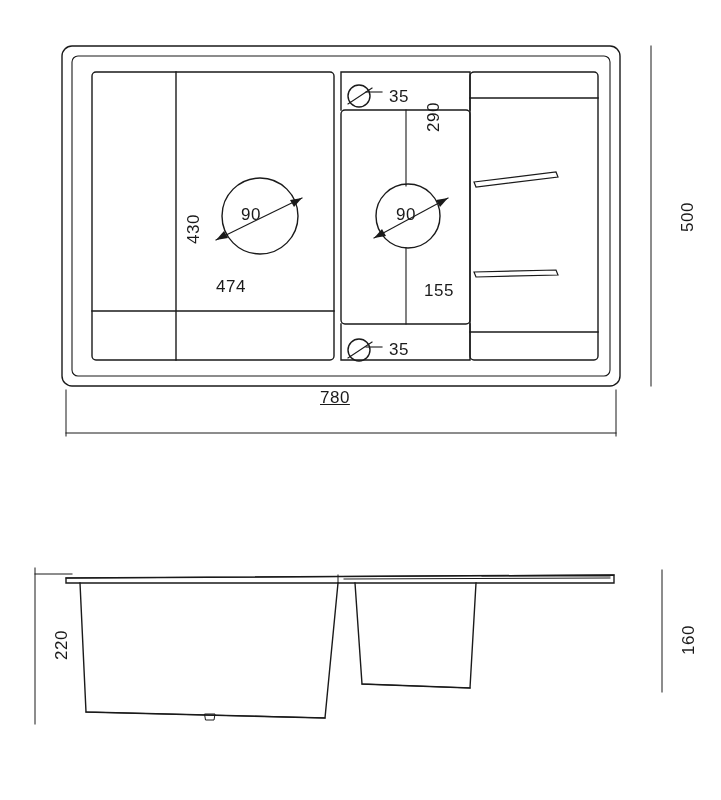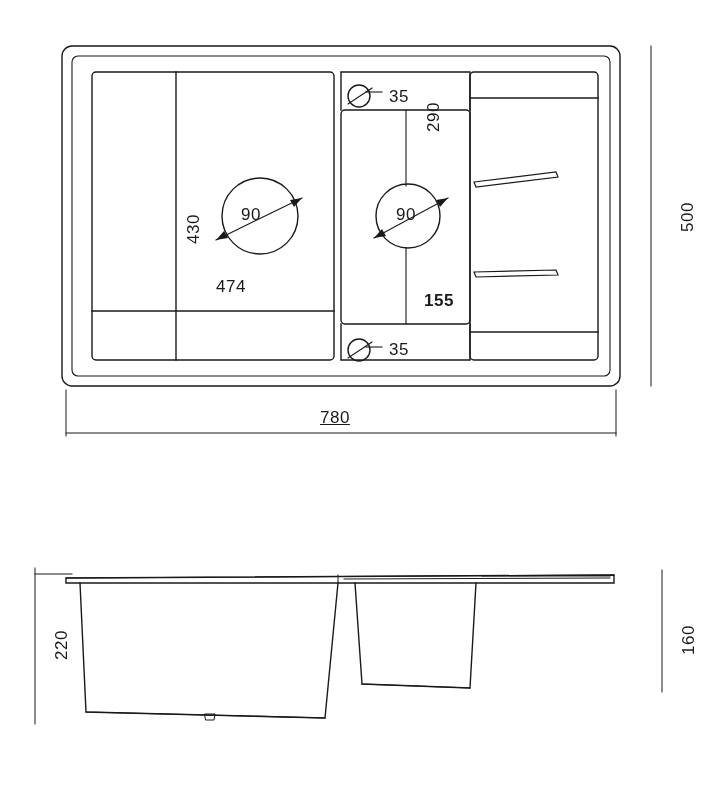--- a/index.html
+++ b/index.html
@@ -112,35 +112,35 @@
       <path d="M355 583 L362 684 L470 688 L476 583"></path>
       <line x1="362" y1="684" x2="470" y2="688" stroke-width="1.2"></line>
 
       <line x1="35" y1="568" x2="35" y2="724" stroke-width="1"></line>
       <line x1="35" y1="574" x2="72" y2="574" stroke-width="1"></line>
 
       <line x1="662" y1="570" x2="662" y2="692" stroke-width="1"></line>
     </g>
   </svg>
 
-  <div class="dim-label" style="left:320px; top:408px;text-decoration:underline;">780</div>
+  <div class="dim-label" style="left:320px; top:388px;text-decoration:underline;">780</div>
 
   <div class="dim-label rot-90" style="left:678px; top:232px;">500</div>
 
   <div class="dim-label rot-90" style="left:184px; top:244px;">430</div>
 
   <div class="dim-label" style="left:216px; top:277px;">474</div>
 
   <div class="dim-label" style="left:241px; top:205px;">90</div>
 
   <div class="dim-label" style="left:396px; top:205px;">90</div>
 
   <div class="dim-label rot-90" style="left:424px; top:132px;">290</div>
 
-  <div class="dim-label" style="left:424px; top:291px;font-weight:bold;">155</div>
+  <div class="dim-label" style="left:424px; top:281px;">155</div>
 
   <div class="dim-label" style="left:389px; top:87px;">35</div>
 
   <div class="dim-label" style="left:389px; top:340px;">35</div>
 
   <div class="dim-label rot-90" style="left:52px; top:660px;">220</div>
 
   <div class="dim-label rot-90" style="left:679px; top:655px;">160</div>
 
 </div>

